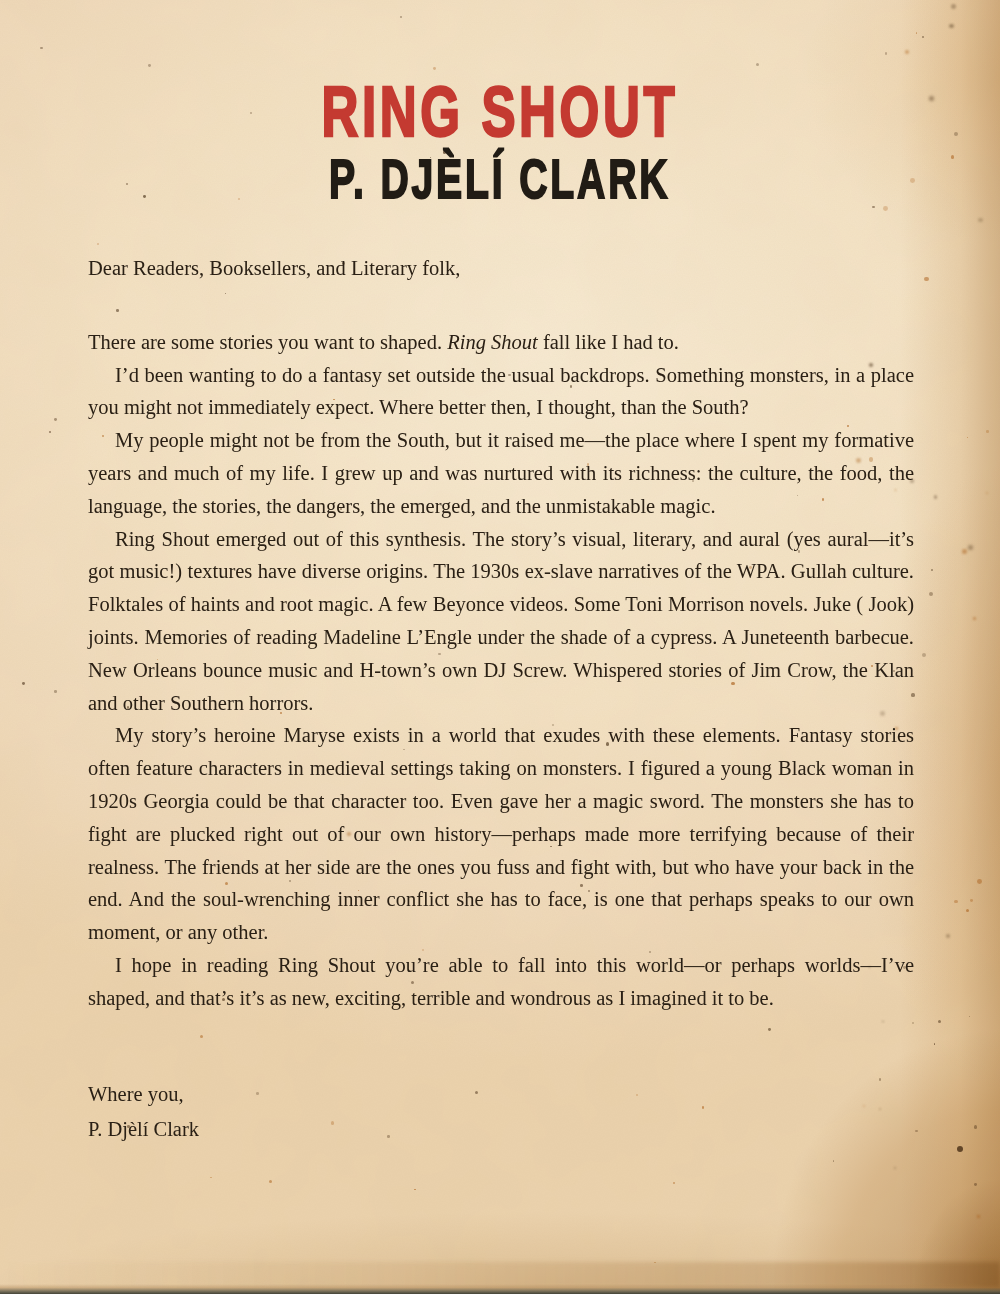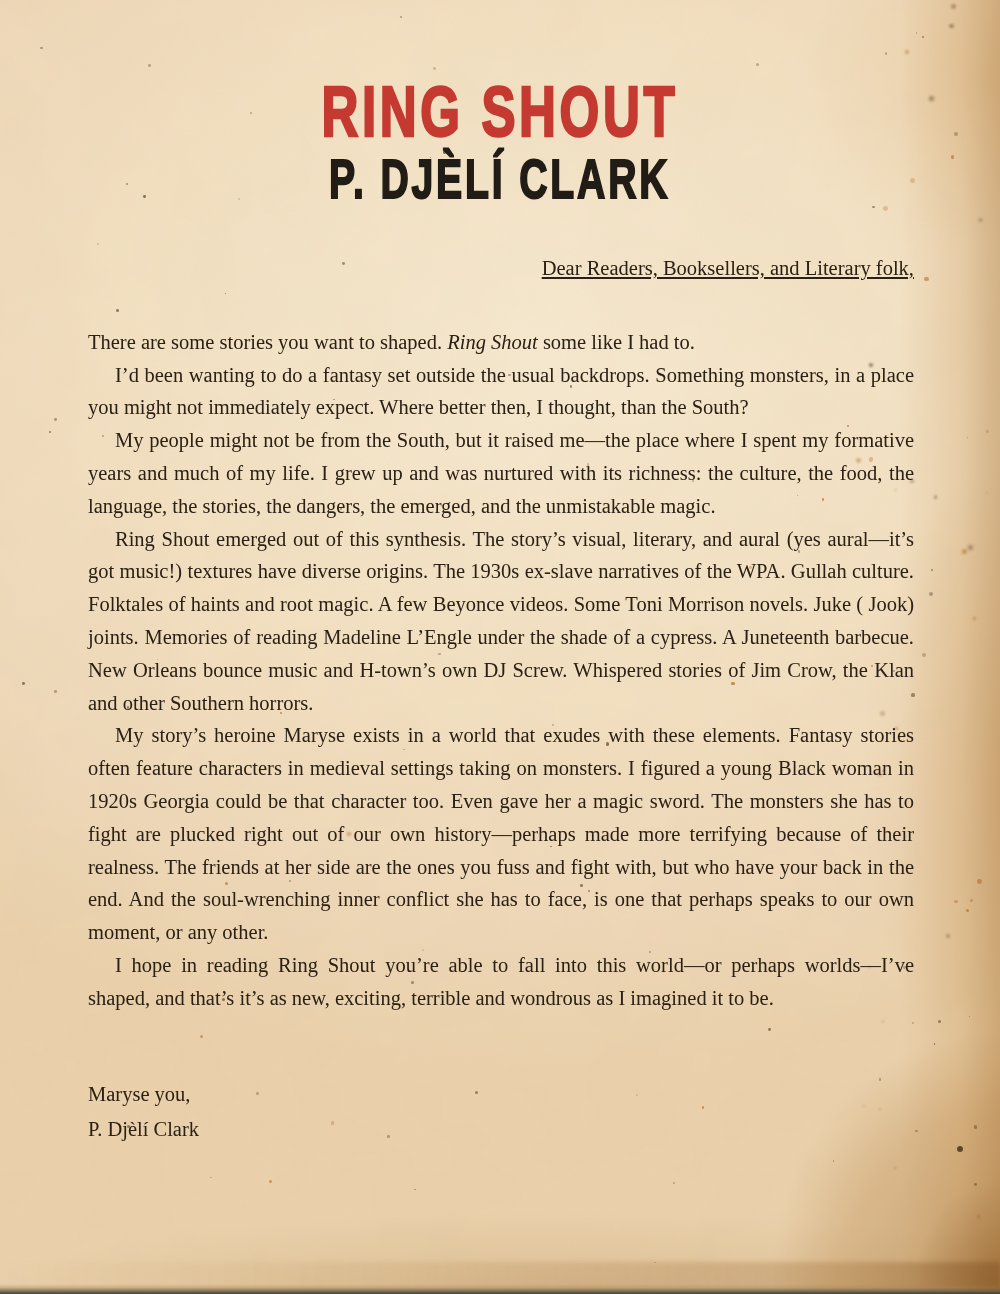--- a/index.html
+++ b/index.html
@@ -40,21 +40,21 @@
     font-size:56px;line-height:1;letter-spacing:4px;white-space:nowrap;
     color:#211c15;-webkit-text-stroke:2px #211c15;
     transform:scaleX(0.70);transform-origin:center;
   }
 
   .letter-body{
     position:absolute;left:88px;width:826px;top:252px;
     font-size:20.5px;line-height:32.8px;color:#2a2015;
     text-align:justify;
   }
-  .salutation{margin:0 0 41px 0;text-align:right;text-decoration:underline;}
+  .salutation{margin:0 0 41px 0;text-align:left;}
   p.para{margin:0;text-indent:27px;}
   p.para.first{text-indent:0;}
   em{font-style:italic;}
   .closing-block{margin-top:62px;text-align:left;}
   .closing,.signature{margin:0;line-height:35px;}
 
   .bottom-shade{
     position:absolute;left:0;right:0;bottom:6px;height:26px;pointer-events:none;
     background:linear-gradient(90deg, rgba(160,110,50,0) 0%, rgba(160,110,50,0.10) 40%, rgba(150,100,45,0.28) 85%, rgba(120,75,30,0.40) 100%);
     filter:blur(2px);
@@ -219,29 +219,29 @@
   <div class="title-row">
     <div class="title-text">RING SHOUT</div>
   </div>
   <div class="author-row">
     <div class="author-text">P. DJÈLÍ CLARK</div>
   </div>
 
   <div class="letter-body">
     <p class="salutation">Dear Readers, Booksellers, and Literary folk,</p>
 
-    <p class="para first"><span>There are some stories you want to shaped. </span><em>Ring Shout</em><span> some like I had to.</span></p>
+    <p class="para first"><span>There are some stories you want to shaped. </span><em>Ring Shout</em><span> fall like I had to.</span></p>
 
     <p class="para">I’d been wanting to do a fantasy set outside the usual backdrops. Something monsters, in a place you might not immediately expect. Where better then, I thought, than the South?</p>
     <p class="para">My people might not be from the South, but it raised me—the place where I spent my formative years and much of my life. I grew up and was nurtured with its richness: the culture, the food, the language, the stories, the dangers, the emerged, and the unmistakable magic.</p>
     <p class="para">Ring Shout emerged out of this synthesis. The story’s visual, literary, and aural (yes aural—it’s got music!) textures have diverse origins. The 1930s ex-slave narratives of the WPA. Gullah culture. Folktales of haints and root magic. A few Beyonce videos. Some Toni Morrison novels. Juke ( Jook) joints. Memories of reading Madeline L’Engle under the shade of a cypress. A Juneteenth barbecue. New Orleans bounce music and H-town’s own DJ Screw. Whispered stories of Jim Crow, the Klan and other Southern horrors.</p>
     <p class="para">My story’s heroine Maryse exists in a world that exudes with these elements. Fantasy stories often feature characters in medieval settings taking on monsters. I figured a young Black woman in 1920s Georgia could be that character too. Even gave her a magic sword. The monsters she has to fight are plucked right out of our own history—perhaps made more terrifying because of their realness. The friends at her side are the ones you fuss and fight with, but who have your back in the end. And the soul-wrenching inner conflict she has to face, is one that perhaps speaks to our own moment, or any other.</p>
     <p class="para">I hope in reading Ring Shout you’re able to fall into this world—or perhaps worlds—I’ve shaped, and that’s it’s as new, exciting, terrible and wondrous as I imagined it to be.</p>
 
     <div class="closing-block">
-      <p class="closing">Maryse you,</p>
+      <p class="closing">Where you,</p>
       <p class="signature">P. Djèlí Clark</p>
     </div>
   </div>
 
   <div class="bottom-shade"></div>
   <div class="bottom-edge"></div>
 </div>
 
 </body></html>

